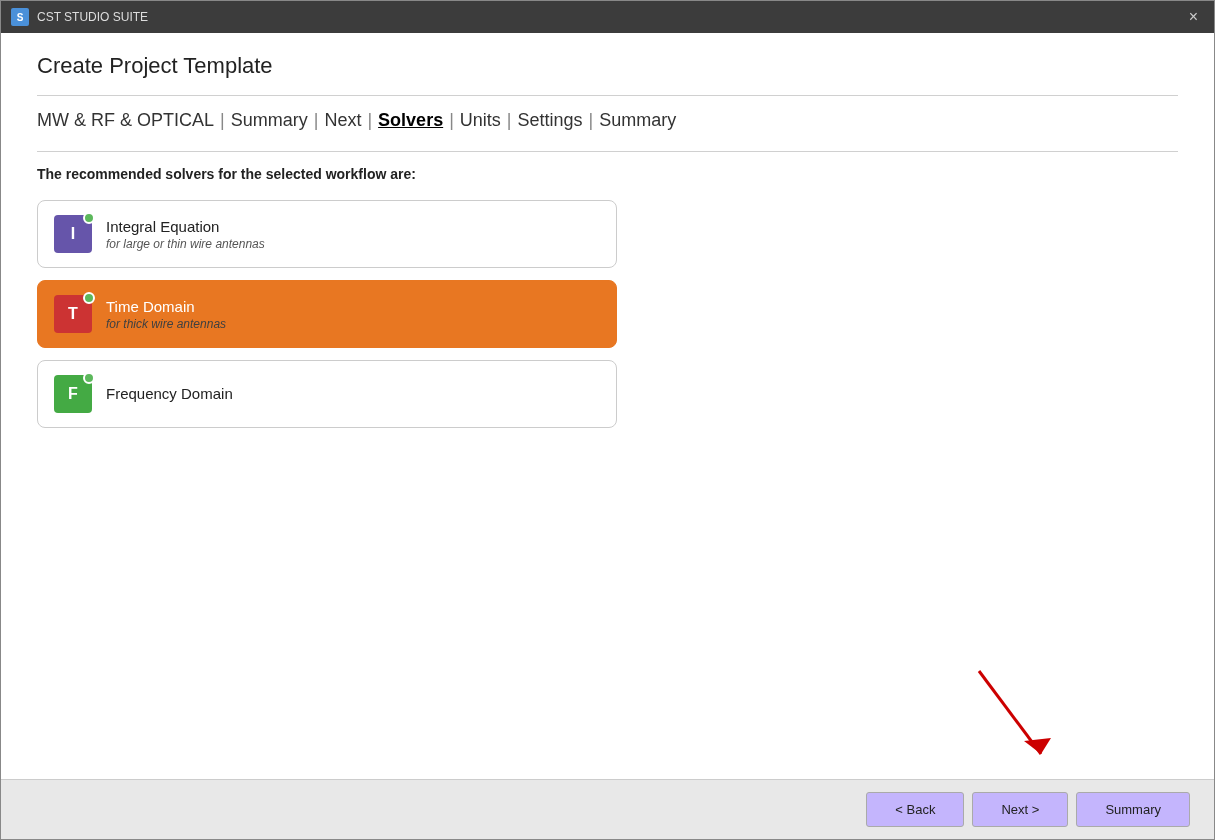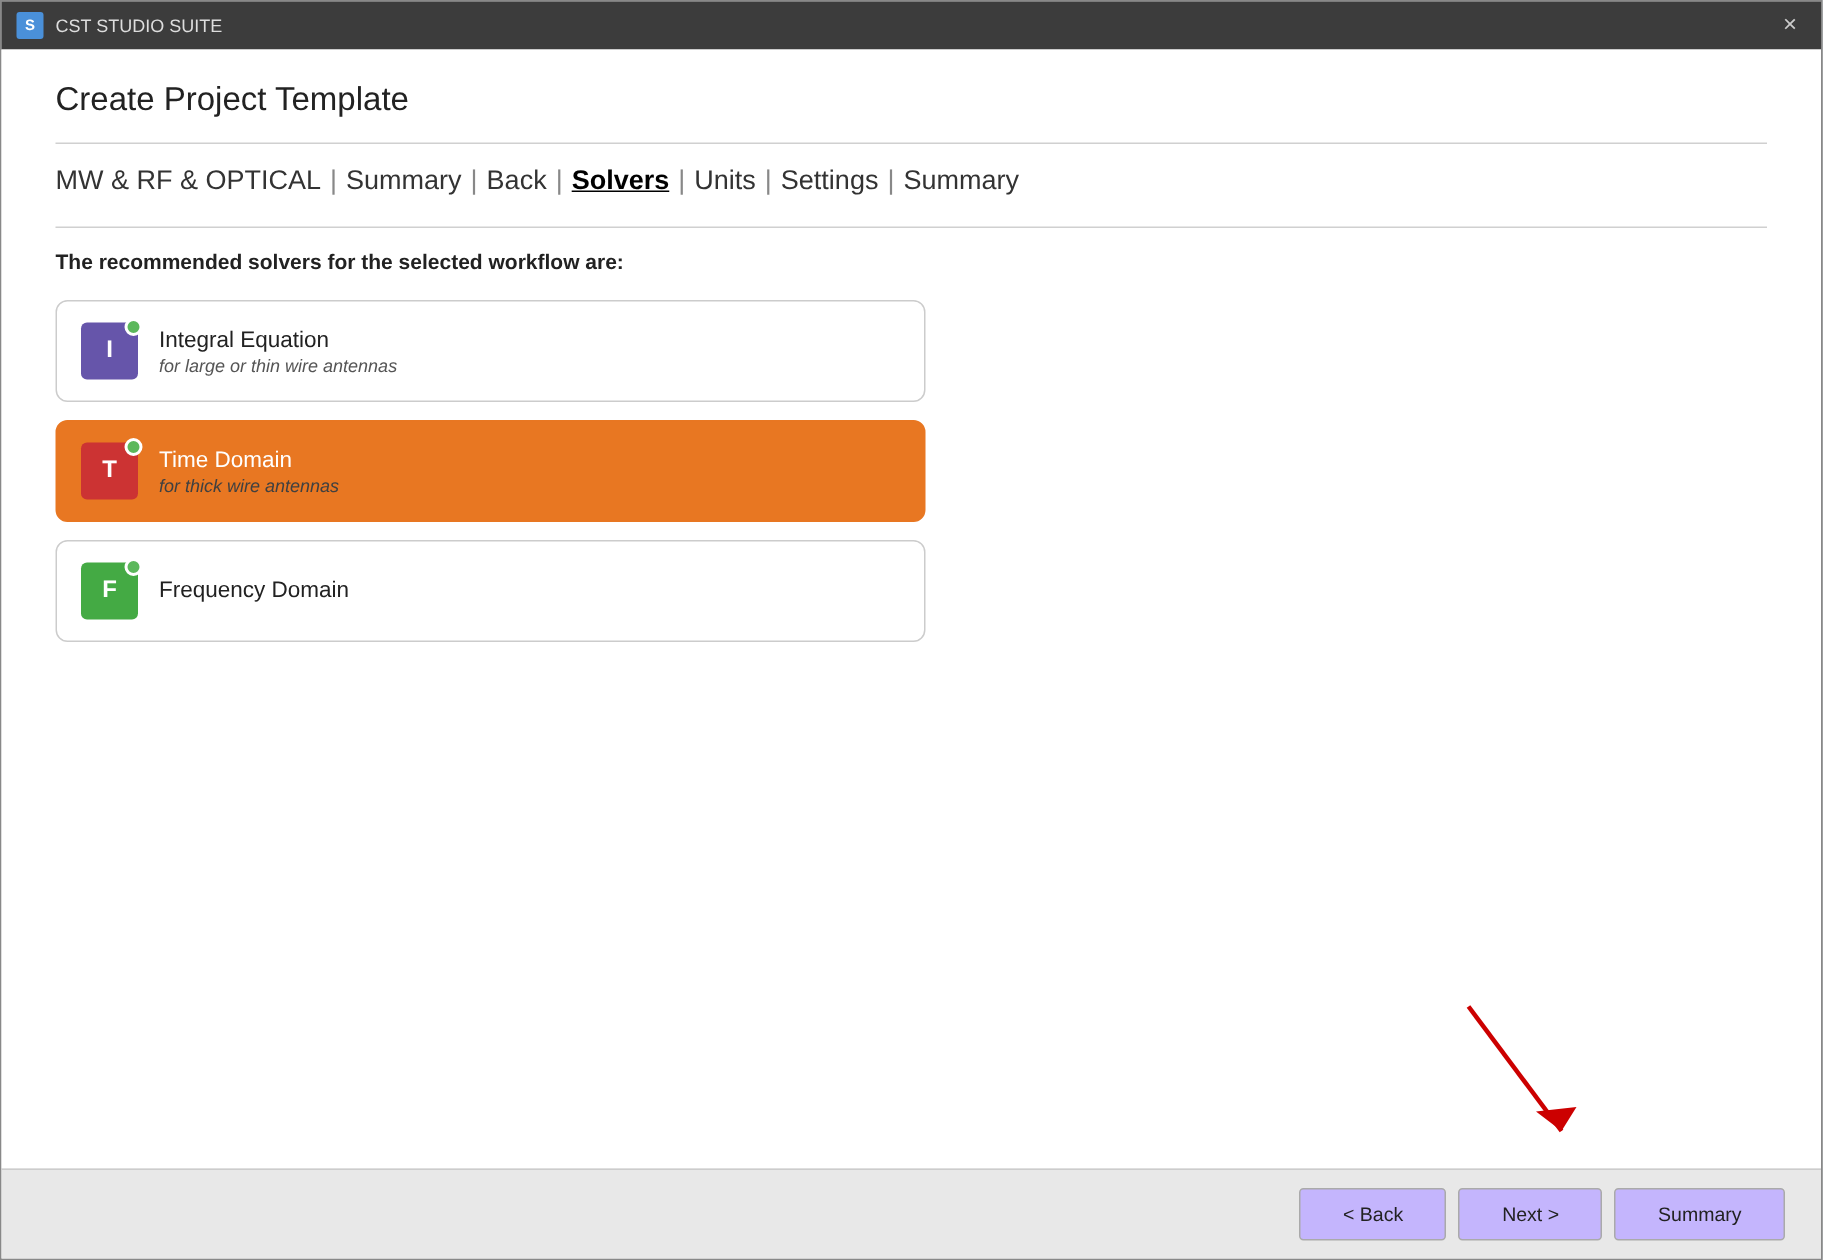--- a/index.html
+++ b/index.html
@@ -267,21 +267,21 @@
 
     <h1 class="dialog-title">Create Project Template</h1>
 
     <div class="separator"></div>
 
     <div class="breadcrumb">
       <span class="breadcrumb-item">MW &amp; RF &amp; OPTICAL</span>
       <span class="breadcrumb-sep">|</span>
       <span class="breadcrumb-item">Summary</span>
       <span class="breadcrumb-sep">|</span>
-      <span class="breadcrumb-item">Back</span>
+      <span class="breadcrumb-item">Next</span>
       <span class="breadcrumb-sep">|</span>
       <span class="breadcrumb-item active">Solvers</span>
       <span class="breadcrumb-sep">|</span>
       <span class="breadcrumb-item">Units</span>
       <span class="breadcrumb-sep">|</span>
       <span class="breadcrumb-item">Settings</span>
       <span class="breadcrumb-sep">|</span>
       <span class="breadcrumb-item">Summary</span>
     </div>
 

